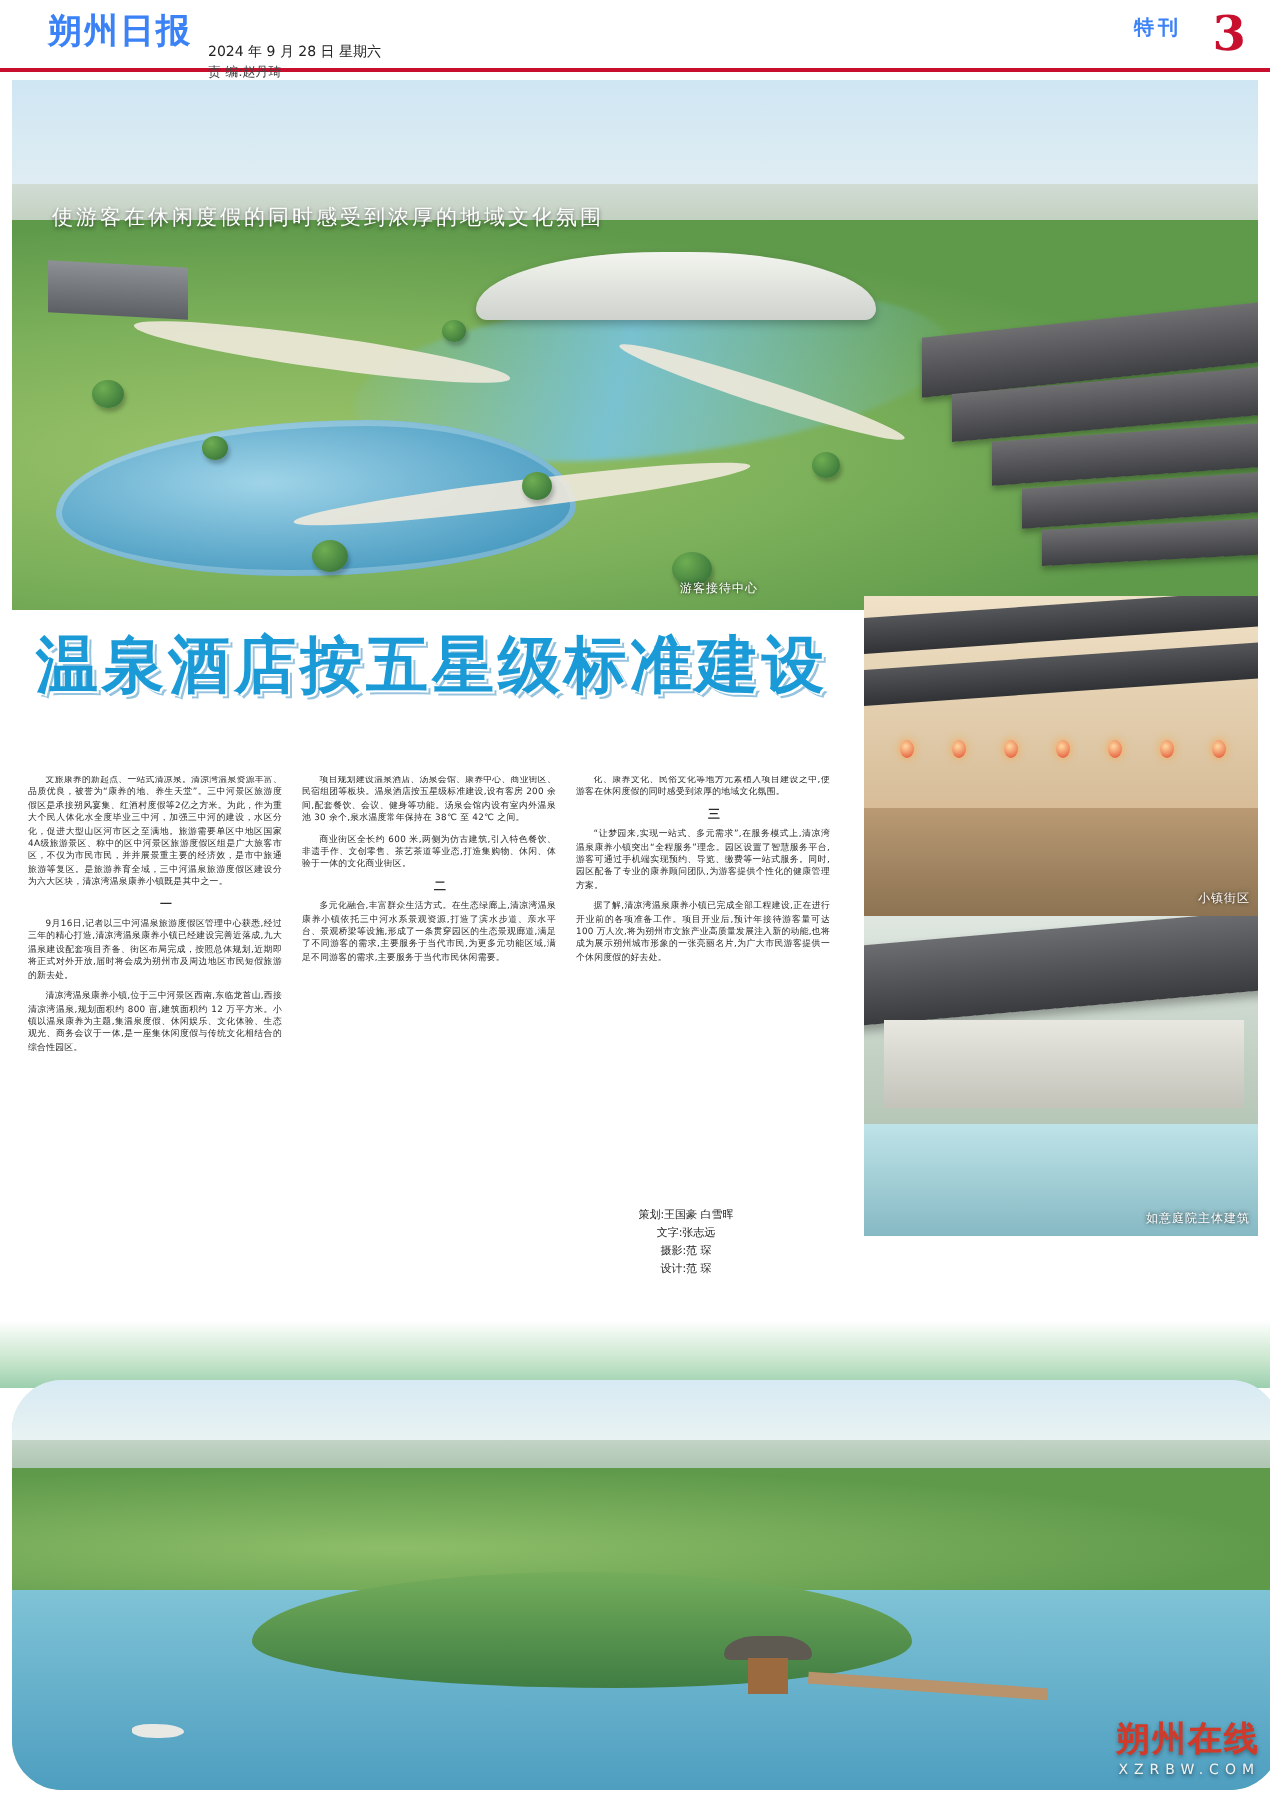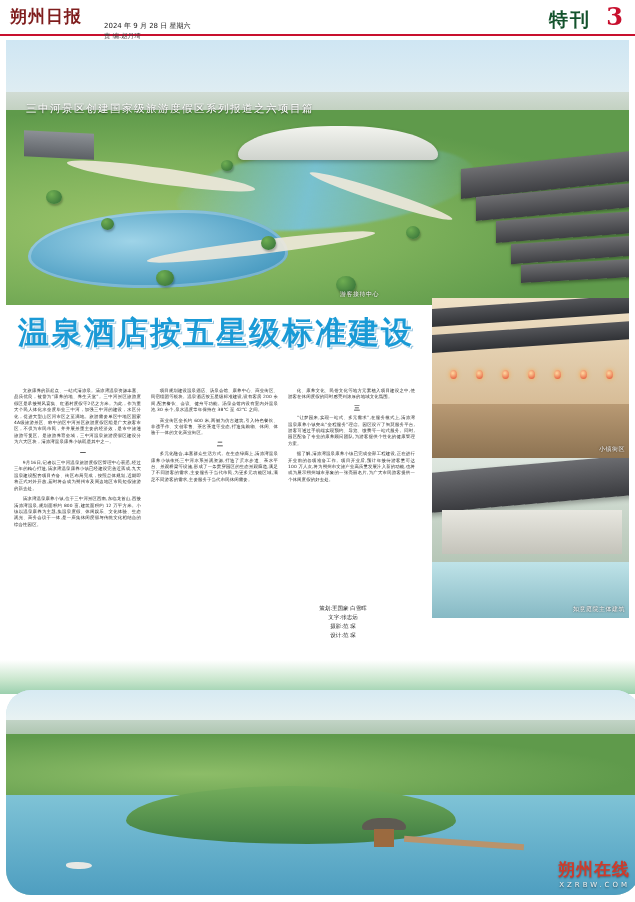--- a/index.html
+++ b/index.html
@@ -24,27 +24,28 @@
     left: 0; top: 0;
     width: 635px;
     height: 34px;
     background: #ffffff;
     border-bottom: 2px solid #c8102e;
   }
   .masthead-logo {
     position: absolute;
     left: 10px; top: 5px;
     width: 86px; height: 22px;
-    color: #7f1d1d;
+    color: #3b82f6;
     font-family: "DejaVu Serif", "Liberation Serif", serif;
     font-weight: bold;
     font-size: 17px;
     letter-spacing: 1px;
     line-height: 22px;
     white-space: nowrap;
+    text-align: right;
   }
   .masthead-date {
     position: absolute;
     left: 104px; top: 5px;
     font-size: 7px;
     color: #222;
     line-height: 10px;
     white-space: nowrap;
     margin-top: 16px;
   }
@@ -52,23 +53,23 @@
     position: absolute;
     left: 104px; top: 32px;
     font-size: 6.5px;
     color: #444;
     line-height: 9px;
     white-space: nowrap;
   }
   .masthead-section {
     position: absolute;
     right: 44px; top: 7px;
-    font-size: 19px;
-    font-weight: bold;
-    color: #14532d;
+    font-size: 10px;
+    font-weight: bold;
+    color: #3b82f6;
     letter-spacing: 2px;
   }
   .masthead-pagenum {
     position: absolute;
     right: 12px; top: 2px;
     font-family: "DejaVu Serif", "Liberation Serif", serif;
     font-size: 24px;
     font-weight: bold;
     color: #c8102e;
     line-height: 30px;
@@ -388,21 +389,21 @@
     <div class="path p1"></div>
     <div class="path p2"></div>
     <div class="path p3"></div>
     <div class="tree" style="left:40px;  top:150px; width:16px; height:14px;"></div>
     <div class="tree" style="left:95px;  top:178px; width:13px; height:12px;"></div>
     <div class="tree" style="left:150px; top:230px; width:18px; height:16px;"></div>
     <div class="tree" style="left:255px; top:196px; width:15px; height:14px;"></div>
     <div class="tree" style="left:330px; top:236px; width:20px; height:17px;"></div>
     <div class="tree" style="left:400px; top:186px; width:14px; height:13px;"></div>
     <div class="tree" style="left:215px; top:120px; width:12px; height:11px;"></div>
-    <div class="kicker">三中河景区创建国家级旅游度假区系列报道之六项目篇</div>
+    <div class="kicker">使游客在休闲度假的同时感受到浓厚的地域文化氛围</div>
     <div class="hero-caption">游客接待中心</div>
   </div>
 
   <div class="headline">温泉酒店按五星级标准建设</div>
 
   <div class="photo-street">
     <div class="eave" style="top:4px;"></div>
     <div class="eave" style="top:30px;"></div>
     <div class="lanternrow">
       <span class="lantern" style="left:18px;"></span>

